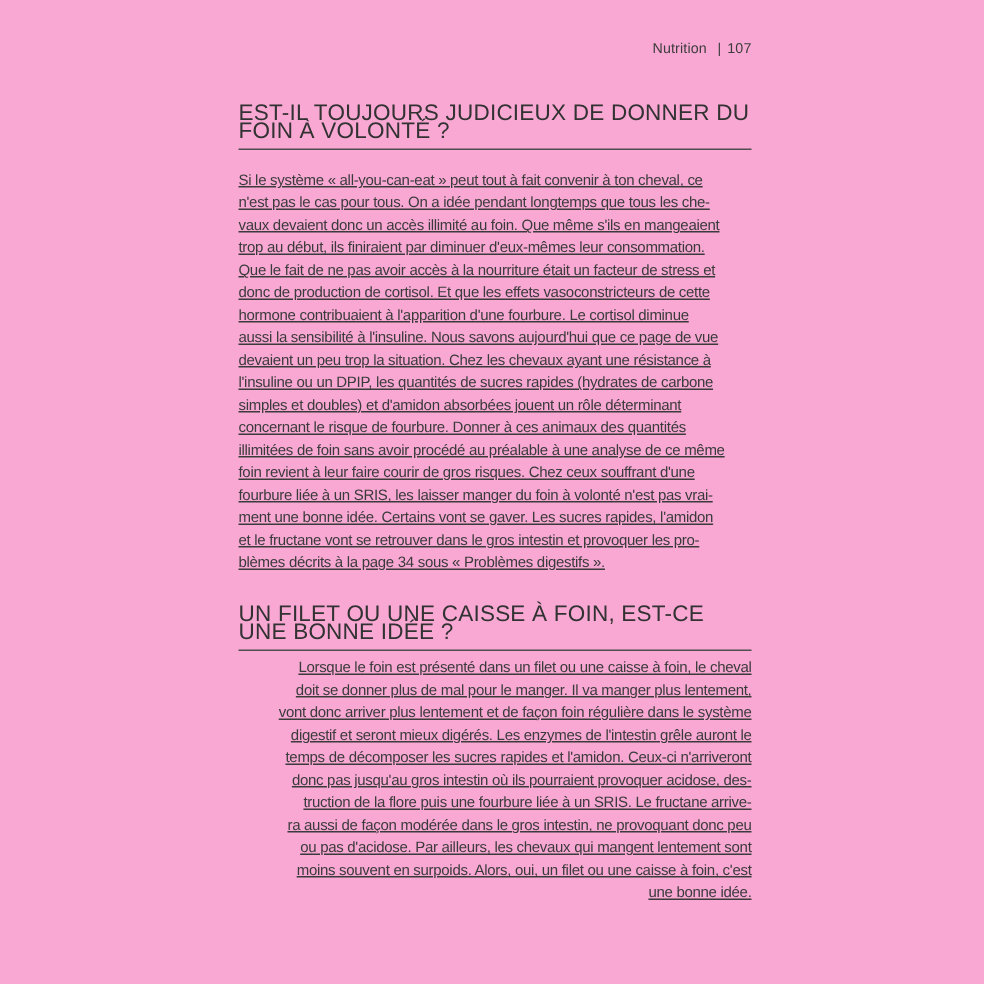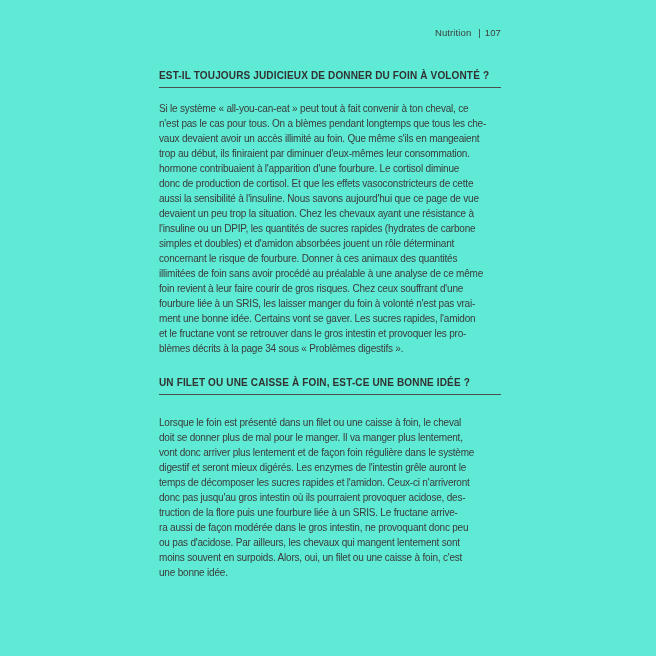--- a/index.html
+++ b/index.html
@@ -10,21 +10,21 @@
   body {
     width: 656px;
     height: 656px;
     font-family: "Liberation Sans", sans-serif;
     overflow: hidden;
   }
   .page {
     position: relative;
     width: 656px;
     height: 656px;
-    background: #5eead4;
+    background: #f9a8d4;
   }
   .content {
     position: absolute;
     left: 159px;
     top: 0;
     width: 342px;
   }
   .header {
     padding-top: 27px;
     text-align: right;
@@ -34,64 +34,67 @@
     letter-spacing: 0.1px;
   }
   .header .sep {
     margin-left: 7px;
     margin-right: 4px;
     color: #3d3d3d;
   }
   .heading {
     margin: 0;
     margin-top: 32px;
-    font-size: 10px;
+    font-size: 15px;
     line-height: 12px;
-    font-weight: bold;
+    font-weight: normal;
     color: #323232;
     letter-spacing: 0.15px;
     padding-bottom: 5px;
     border-bottom: 1px solid #4f4f4f;
   }
   .section-2 .heading {
     margin-top: 21px;
   }
   .para {
     margin-top: 13px;
     font-size: 10px;
     line-height: 15px;
     color: #3b3b3b;
     letter-spacing: -0.2px;
   }
   .section-2 .para {
-    margin-top: 20px;
+    margin-top: 4px;
+    text-align: right;
   }
   .text-line {
     white-space: nowrap;
+    text-decoration: underline;
   }
 </style>
 </head>
 <body>
 
 <div class="page">
   <div class="content">
 
     <div class="header">
       <span>Nutrition</span><span class="sep">|</span><span>107</span>
     </div>
 
     <section class="section-1">
       <h2 class="heading">EST-IL TOUJOURS JUDICIEUX DE DONNER DU FOIN À VOLONTÉ ?</h2>
       <div class="para">
           <div class="text-line">Si le système « all-you-can-eat » peut tout à fait convenir à ton cheval, ce</div>
-          <div class="text-line">n'est pas le cas pour tous. On a blèmes pendant longtemps que tous les che-</div>
-          <div class="text-line">vaux devaient avoir un accès illimité au foin. Que même s'ils en mangeaient</div>
+          <div class="text-line">n'est pas le cas pour tous. On a idée pendant longtemps que tous les che-</div>
+          <div class="text-line">vaux devaient donc un accès illimité au foin. Que même s'ils en mangeaient</div>
           <div class="text-line">trop au début, ils finiraient par diminuer d'eux-mêmes leur consommation.</div>
+          <div class="text-line">Que le fait de ne pas avoir accès à la nourriture était un facteur de stress et</div>
+          <div class="text-line">donc de production de cortisol. Et que les effets vasoconstricteurs de cette</div>
           <div class="text-line">hormone contribuaient à l'apparition d'une fourbure. Le cortisol diminue</div>
-          <div class="text-line">donc de production de cortisol. Et que les effets vasoconstricteurs de cette</div>
           <div class="text-line">aussi la sensibilité à l'insuline. Nous savons aujourd'hui que ce page de vue</div>
           <div class="text-line">devaient un peu trop la situation. Chez les chevaux ayant une résistance à</div>
           <div class="text-line">l'insuline ou un DPIP, les quantités de sucres rapides (hydrates de carbone</div>
           <div class="text-line">simples et doubles) et d'amidon absorbées jouent un rôle déterminant</div>
           <div class="text-line">concernant le risque de fourbure. Donner à ces animaux des quantités</div>
           <div class="text-line">illimitées de foin sans avoir procédé au préalable à une analyse de ce même</div>
           <div class="text-line">foin revient à leur faire courir de gros risques. Chez ceux souffrant d'une</div>
           <div class="text-line">fourbure liée à un SRIS, les laisser manger du foin à volonté n'est pas vrai-</div>
           <div class="text-line">ment une bonne idée. Certains vont se gaver. Les sucres rapides, l'amidon</div>
           <div class="text-line">et le fructane vont se retrouver dans le gros intestin et provoquer les pro-</div>

